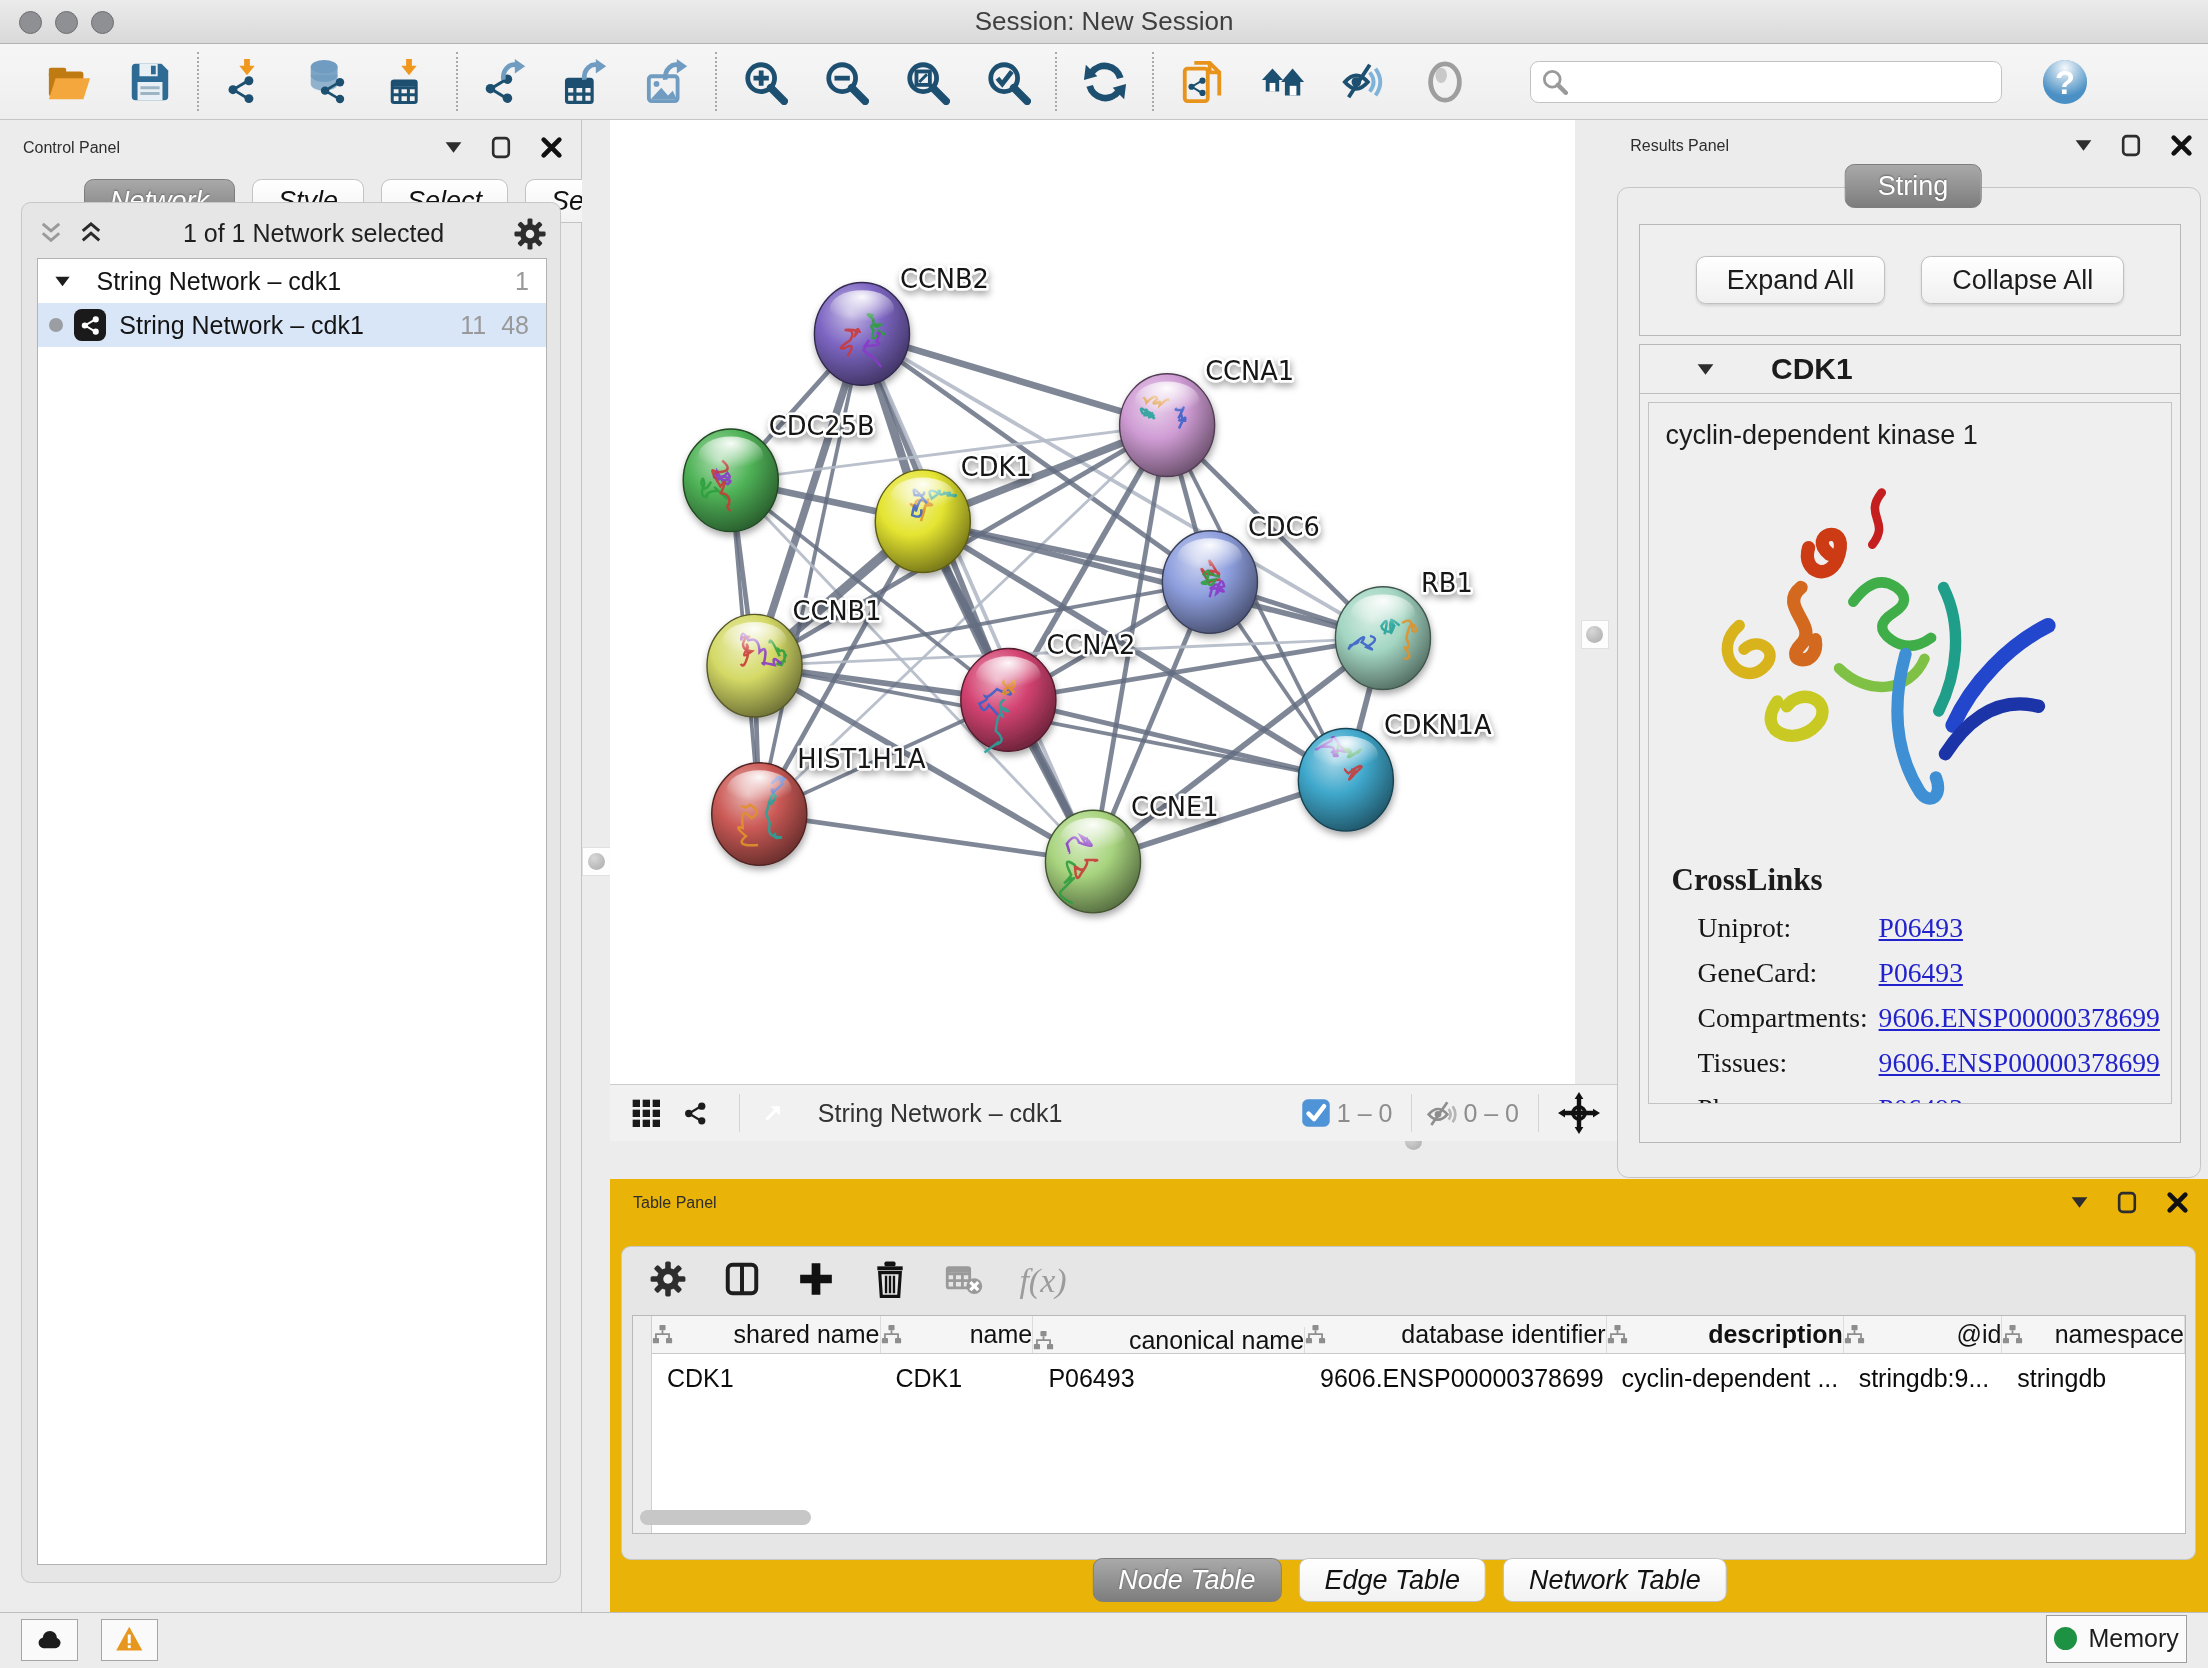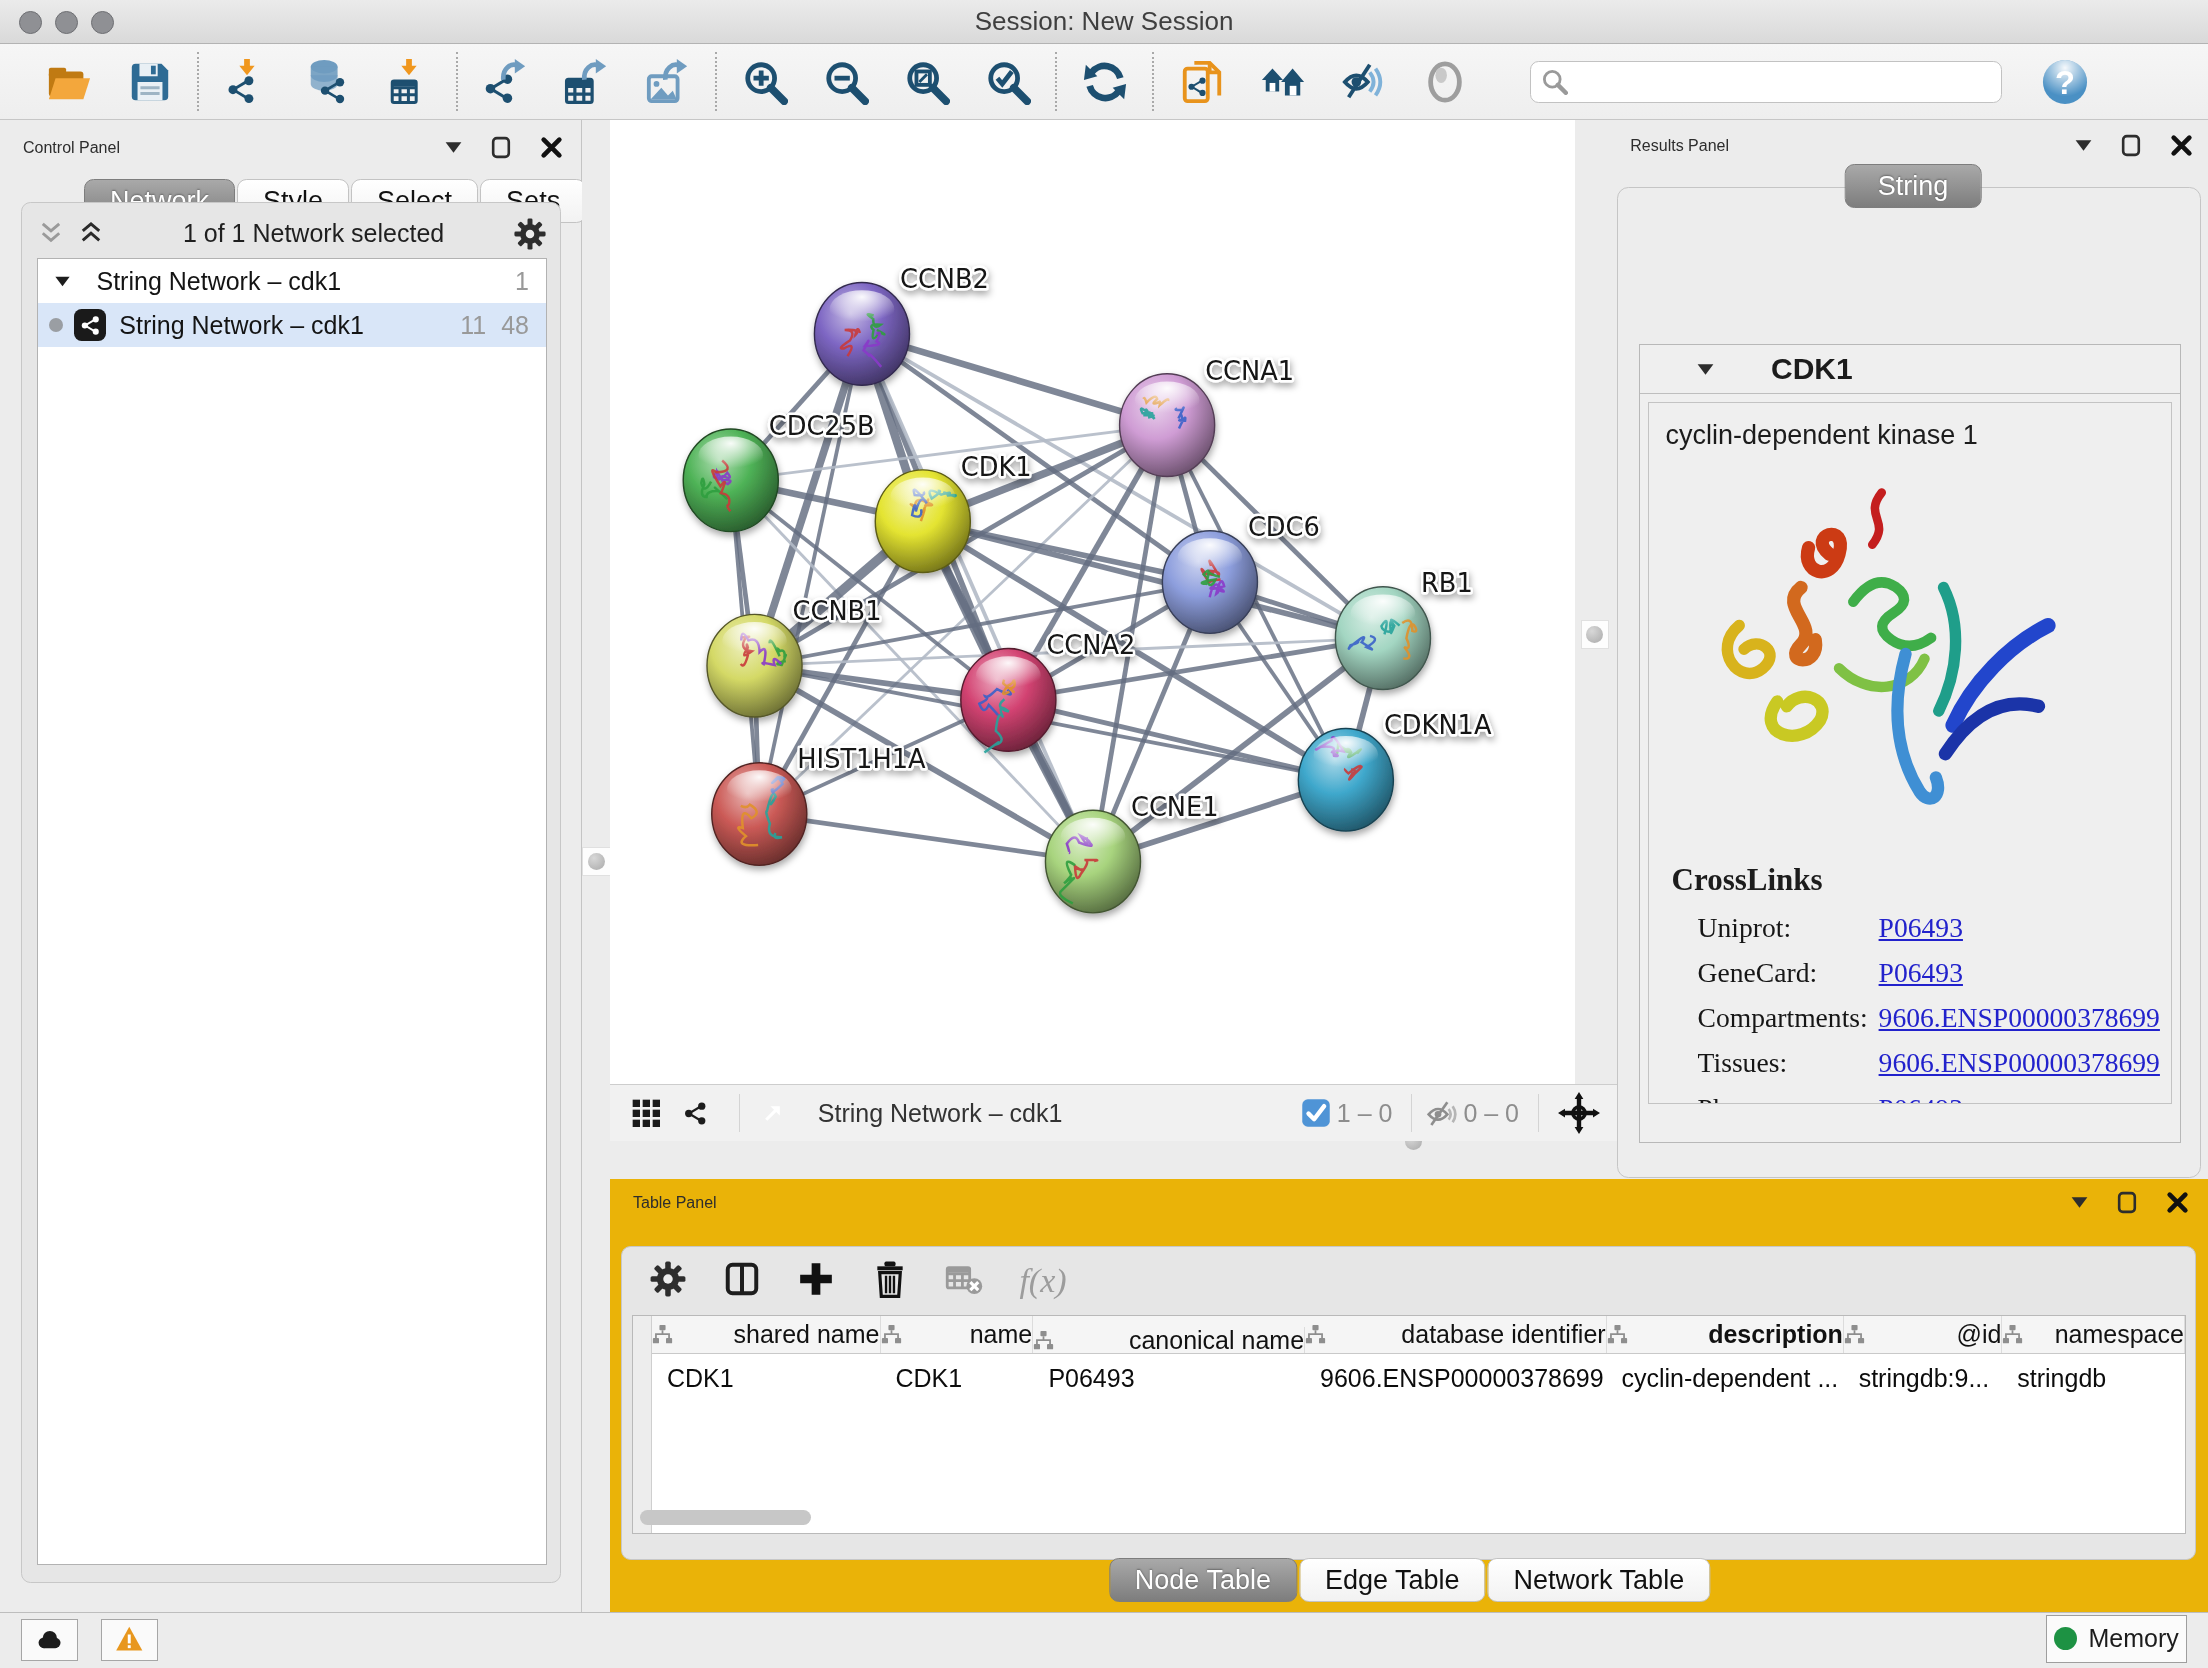--- a/index.html
+++ b/index.html
@@ -23,21 +23,21 @@
   #search-input { border:none; outline:none; flex:1; height:34px; font-size:25px; margin-left:7.6px; background:transparent; }
   #help-btn { margin-left:40px; width:46px; height:46px; }
 
   
   .panel-title { font-size:16px; color:#2d2d2d; }
   .panel-ctl { display:flex; align-items:center; gap:25px; }
   .panel-ctl svg { width:25px; height:25px; }
   .gray-box { background:#e6e6e6; border:1.9px solid #c7c7c7; border-radius:9.5px; }
 
   
-  .seg { display:flex; gap:2px; }
+  .seg { display:flex; gap:17px;font-style:italic; }
   .seg-tab { height:44px; border-radius:9.5px; border:1.9px solid #c3c3c3; background:linear-gradient(#ffffff,#f2f2f2); color:#111; font-size:27px; display:flex; align-items:center; justify-content:center; padding:0 25px; }
   .seg-tab.active { background:linear-gradient(#a9a9a9,#7d7d7d); border-color:#7d7d7d; color:#fff; text-shadow:0 -1px 1.9px rgba(0,0,0,.35); }
 
   
   #control-panel { left:0; top:120px; width:582px; height:1492px; background:#ececec; border-right:1px solid #c4c4c4; }
   #cp-head { position:absolute; left:23px; right:17px; top:15px; display:flex; align-items:center; }
   #cp-tabs { position:absolute; left:84px; top:59px; }
   #cp-box { position:absolute; left:21px; top:82px; width:540px; height:1381px; }
   #cp-selbar { position:absolute; left:13.3px; right:13.3px; top:9.5px; height:42px; display:flex; align-items:center; }
   #cp-selbar .chev { width:32px; height:28.5px; margin-right:7.6px; }
@@ -832,20 +832,24 @@
         </svg>
       <svg viewBox="0 0 26 26" width="25" height="25">
           <use href="#i-close"></use>
         </svg>
     </span>
   </div>
   <div id="rp-tab">
     <span class="seg-tab active">String</span>
   </div>
   <div id="rp-box">
+    <div id="rp-buttons">
+      <span class="rp-btn">Expand All</span>
+      <span class="rp-btn">Collapse All</span>
+    </div>
     <div id="rp-content">
       <div id="rp-gene-head">
         <svg style="color:#2d2d2d" viewBox="0 0 22 22" width="21" height="21">
             <use href="#i-caret-down"></use>
           </svg>
         <span id="rp-gene-symbol">CDK1</span>
       </div>
       <div id="rp-inner">
         <div id="rp-desc">cyclin-dependent kinase 1</div>
         <svg id="rp-protein" width="399" height="380" viewBox="0 0 420 400">

